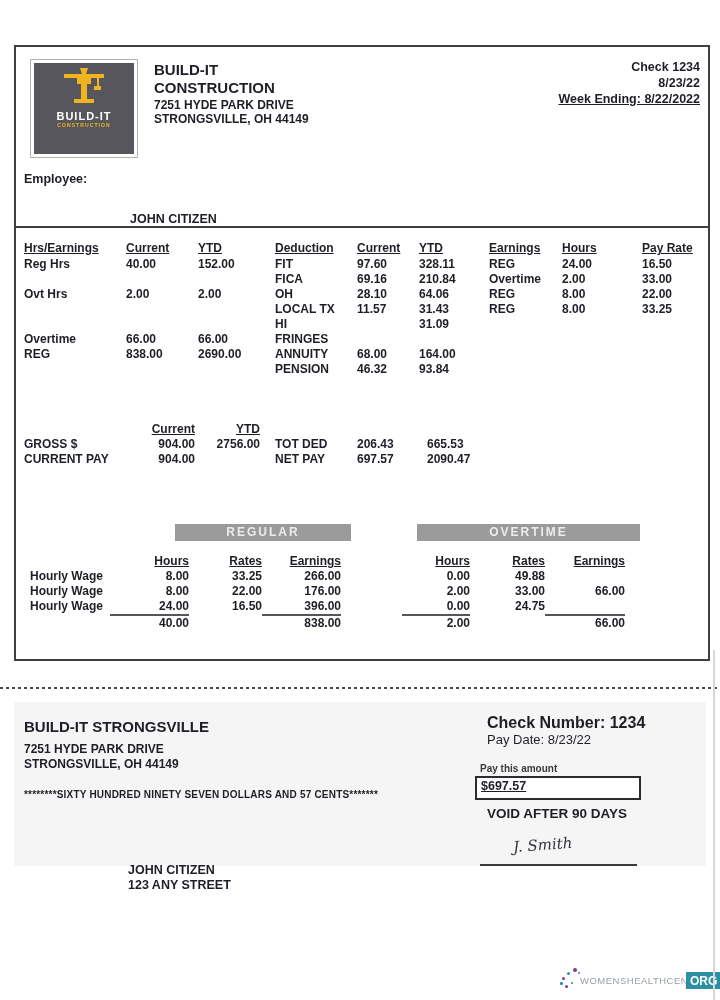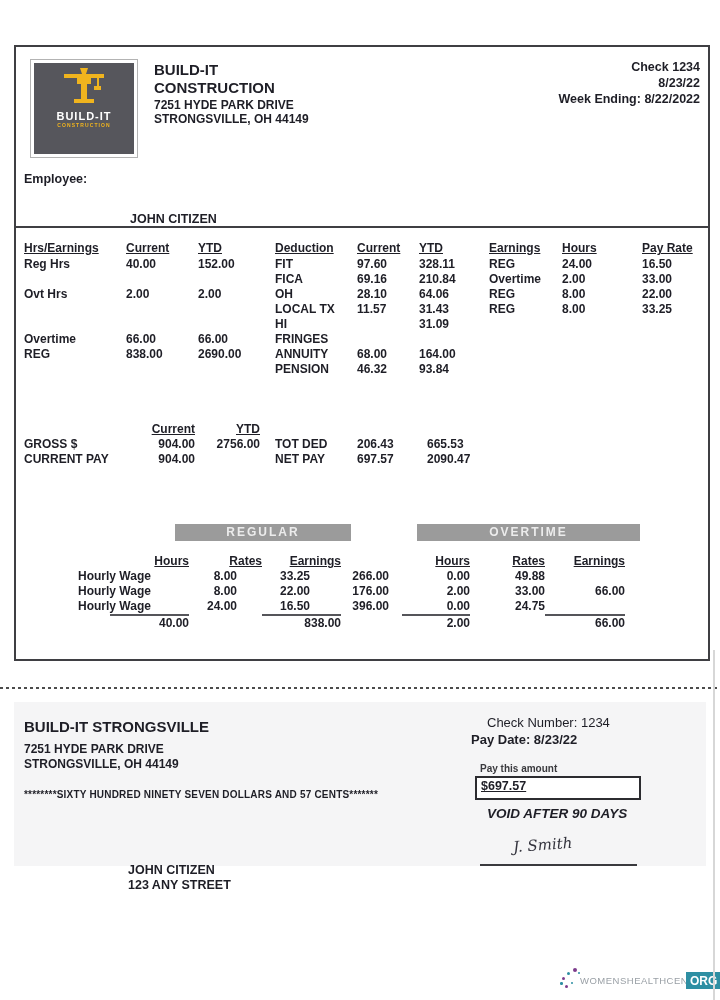--- a/index.html
+++ b/index.html
@@ -85,21 +85,21 @@
   <div class="abs" style="left:138px;top:14px;">
     <div style="font-size:15px;font-weight:800;line-height:18px;">BUILD-IT</div>
     <div style="font-size:15px;font-weight:800;line-height:18px;">CONSTRUCTION</div>
     <div class="fs12 b600" style="line-height:14px;margin-top:1px;">7251 HYDE PARK DRIVE</div>
     <div class="fs12 b600" style="line-height:14px;">STRONGSVILLE, OH 44149</div>
   </div>
 
   <div class="abs" style="right:8px;top:12px;text-align:right;">
     <div class="fs125 b600" style="line-height:16px;">Check 1234</div>
     <div class="fs125 b600" style="line-height:16px;">8/23/22</div>
-    <div class="fs125 b600" style="line-height:16px;">Week Ending: 8/22/2022</div>
+    <div class="fs125 b600" style="line-height:16px;text-decoration:underline;">Week Ending: 8/22/2022</div>
   </div>
 
   <div class="abs fs125 b600" style="left:8px;top:125px;">Employee:</div>
   <div class="abs" style="left:114px;top:125px;">
     <div class="fs125 b700" style="line-height:15px;">JOHN CITIZEN</div>
     <div class="fs125 b700" style="line-height:15px;">123 ANY STREET</div>
   </div>
 </div>
 
 <div class="box" style="left:14px;top:226px;width:692px;height:431px;text-decoration:underline;">
@@ -216,21 +216,21 @@
 
   <div class="banner" style="left:159px;top:296px;width:176px;">REGULAR</div>
   <div class="banner" style="left:401px;top:296px;width:223px;">OVERTIME</div>
 
   <div class="abs grid-reg" style="left:14px;top:326px;">
     <span class="hcell"></span>
     <span class="hcell c1 ar">Hours</span>
     <span class="hcell c2 ar">Rates</span>
     <span class="hcell c3 ar">Earnings</span>
   </div>
-  <div class="abs grid-reg" style="left:14px;top:341px;margin-left:48px;">
+  <div class="abs grid-reg" style="left:14px;top:341px;">
       <div class="cell c0">Hourly Wage</div>
       <div class="cell c1">8.00</div>
       <div class="cell c2">33.25</div>
       <div class="cell c3">266.00</div>
       <div class="cell c0">Hourly Wage</div>
       <div class="cell c1">8.00</div>
       <div class="cell c2">22.00</div>
       <div class="cell c3">176.00</div>
       <div class="cell c0">Hourly Wage</div>
       <div class="cell c1">24.00</div>
@@ -273,29 +273,29 @@
 
 <div class="abs" style="left:24px;top:718px;font-size:15px;font-weight:800;">BUILD-IT STRONGSVILLE</div>
 <div class="abs fs12 b600" style="left:24px;top:742px;line-height:15px;">7251 HYDE PARK DRIVE</div>
 <div class="abs fs12 b600" style="left:24px;top:757px;line-height:15px;">STRONGSVILLE, OH 44149</div>
 
 <div class="abs" style="left:24px;top:789px;font-size:10px;font-weight:700;letter-spacing:.2px;">********SIXTY HUNDRED NINETY SEVEN DOLLARS AND 57 CENTS*******</div>
 
 <div class="abs fs125 b700" style="left:128px;top:823px;line-height:15px;">JOHN CITIZEN</div>
 <div class="abs fs125 b700" style="left:128px;top:838px;line-height:15px;">123 ANY STREET</div>
 
-<div class="abs" style="left:487px;top:714px;font-size:13px;font-weight:400;line-height:17px;text-align:center;">Check Number: 1234</div>
-<div class="abs" style="left:463px;top:731px;font-size:13px;font-weight:700;line-height:17px;padding-left:8px;">Pay Date: 8/23/22</div>
+<div class="abs" style="left:487px;top:714px;font-size:16px;font-weight:700;line-height:17px;text-align:center;">Check Number: 1234</div>
+<div class="abs" style="left:479px;top:731px;font-size:13px;font-weight:400;line-height:17px;padding-left:8px;">Pay Date: 8/23/22</div>
 
 <div class="abs" style="left:480px;top:763px;font-size:10px;font-weight:600;color:#3a3a3e;">Pay this amount</div>
 <div class="amount-box">
   <span style="text-decoration:underline;">$697.57</span>
 </div>
 
-<div class="abs" style="left:487px;top:806px;font-size:13.5px;font-weight:700;font-style:italic;">VOID AFTER 90 DAYS</div>
+<div class="abs" style="left:487px;top:806px;font-size:13.5px;font-weight:700;">VOID AFTER 90 DAYS</div>
 
 <div class="sig">J. Smith</div>
 <div class="sig-line"></div>
 
 <div class="abs" style="left:558px;top:966px;width:160px;height:28px;">
   <span class="dot" style="left:15px;top:2px;width:4px;height:4px;background:#7d3c8c;"></span>
   <span class="dot" style="left:20px;top:6px;width:2px;height:2px;background:#2e8fa3;"></span>
   <span class="dot" style="left:9px;top:6px;width:3px;height:3px;background:#2e8fa3;"></span>
   <span class="dot" style="left:4px;top:11px;width:3px;height:3px;background:#7d3c8c;"></span>
   <span class="dot" style="left:2px;top:16px;width:2.5px;height:2.5px;background:#2e8fa3;"></span>

